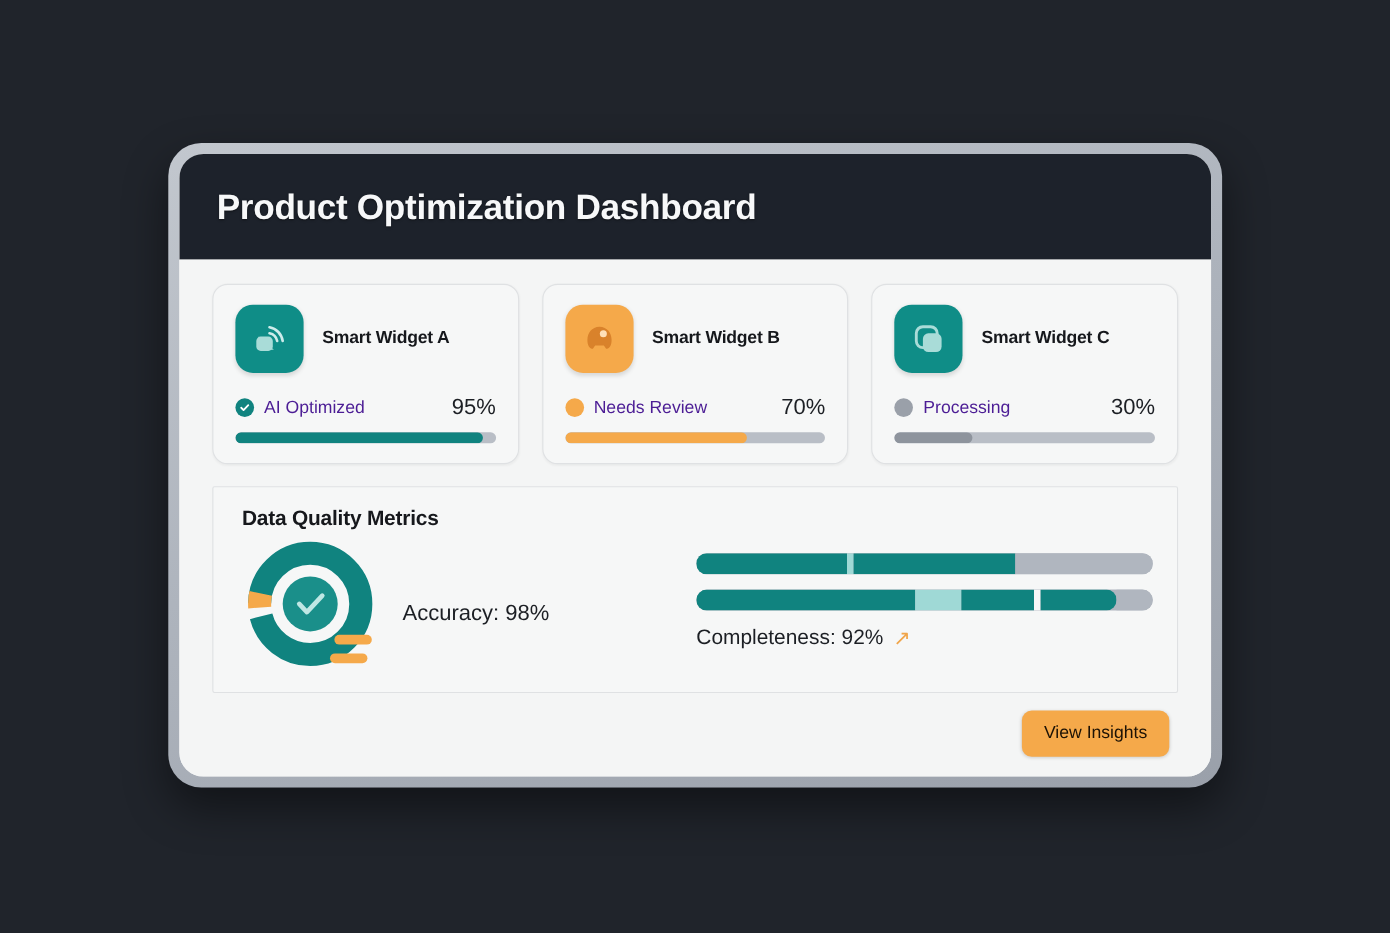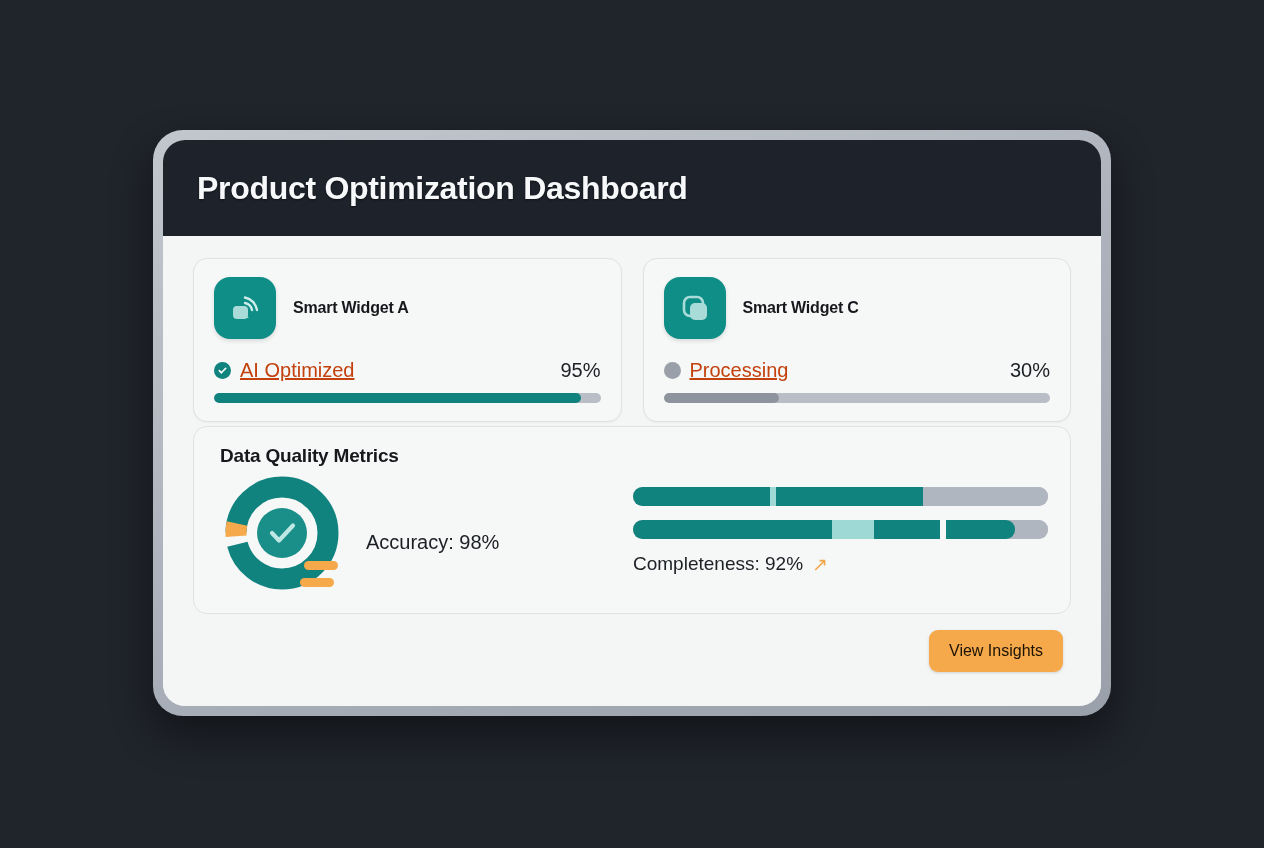--- a/index.html
+++ b/index.html
@@ -106,48 +106,47 @@
     width: 17px;
     height: 17px;
     border-radius: 50%;
     flex: none;
     margin-right: 9px;
     display: flex;
     align-items: center;
     justify-content: center;
   }
   .status-label {
-    font-size: 20px;
-    color: #c2410c;
+    font-size: 16px;
+    color: #4c1d95;
     flex: 1;
-    text-decoration: underline;
   }
   .status-value {
     font-size: 20px;
     color: #1c1f24;
   }
 
   .progress-track {
     margin-top: 11px;
     height: 10px;
     border-radius: 6px;
     background: #b9bec6;
     overflow: hidden;
   }
   .progress-fill {
     height: 100%;
     border-radius: 6px;
   }
 
   
   #metrics-panel {
-    margin-top: 4px;
+    margin-top: 20px;
     background: #f6f7f7;
     border: 1px solid #dfe1e3;
-    border-radius: 14px;
+    border-radius: 2px;
     padding: 18px 22px 20px 26px;
   }
   #metrics-title {
     font-size: 19px;
     font-weight: bold;
     color: #16181c;
     letter-spacing: -0.2px;
   }
   #metrics-content {
     display: flex;
@@ -250,20 +249,39 @@
               </svg>
             </div>
             <div class="status-label">AI Optimized</div>
             <div class="status-value">95%</div>
           </div>
           <div class="progress-track">
             <div class="progress-fill" style="width:95%;background:#10837f;"></div>
           </div>
         </div>
 
+        <div class="widget-card">
+          <div class="widget-head">
+            <div class="widget-icon" style="background:#f5a94a;">
+              <svg width="40" height="40" viewBox="0 0 40 40" aria-hidden="true">
+                <path d="M20 9 C27 9 31 15 31 21 C31 26 29 29 26 29 L24 26 L16 26 L14 29 C11 29 9 26 9 21 C9 15 13 9 20 9 Z" fill="#d9822b"></path>
+                <circle cx="23.5" cy="15.5" r="3.2" fill="#ffe0b8"></circle>
+              </svg>
+            </div>
+            <div class="widget-name">Smart Widget B</div>
+          </div>
+          <div class="widget-status-row">
+            <div class="status-dot" style="background:#f5a94a;"></div>
+            <div class="status-label">Needs Review</div>
+            <div class="status-value">70%</div>
+          </div>
+          <div class="progress-track">
+            <div class="progress-fill" style="width:70%;background:#f5a94a;"></div>
+          </div>
+        </div>
 
         <div class="widget-card">
           <div class="widget-head">
             <div class="widget-icon" style="background:#0f8d87;">
               <svg width="40" height="40" viewBox="0 0 40 40" aria-hidden="true">
                 <rect x="9" y="9" width="19" height="19" rx="6" fill="none" stroke="#a9dcd8" stroke-width="2.6"></rect>
                 <rect x="15" y="15" width="17" height="17" rx="5" fill="#a9dcd8"></rect>
               </svg>
             </div>
             <div class="widget-name">Smart Widget C</div>

